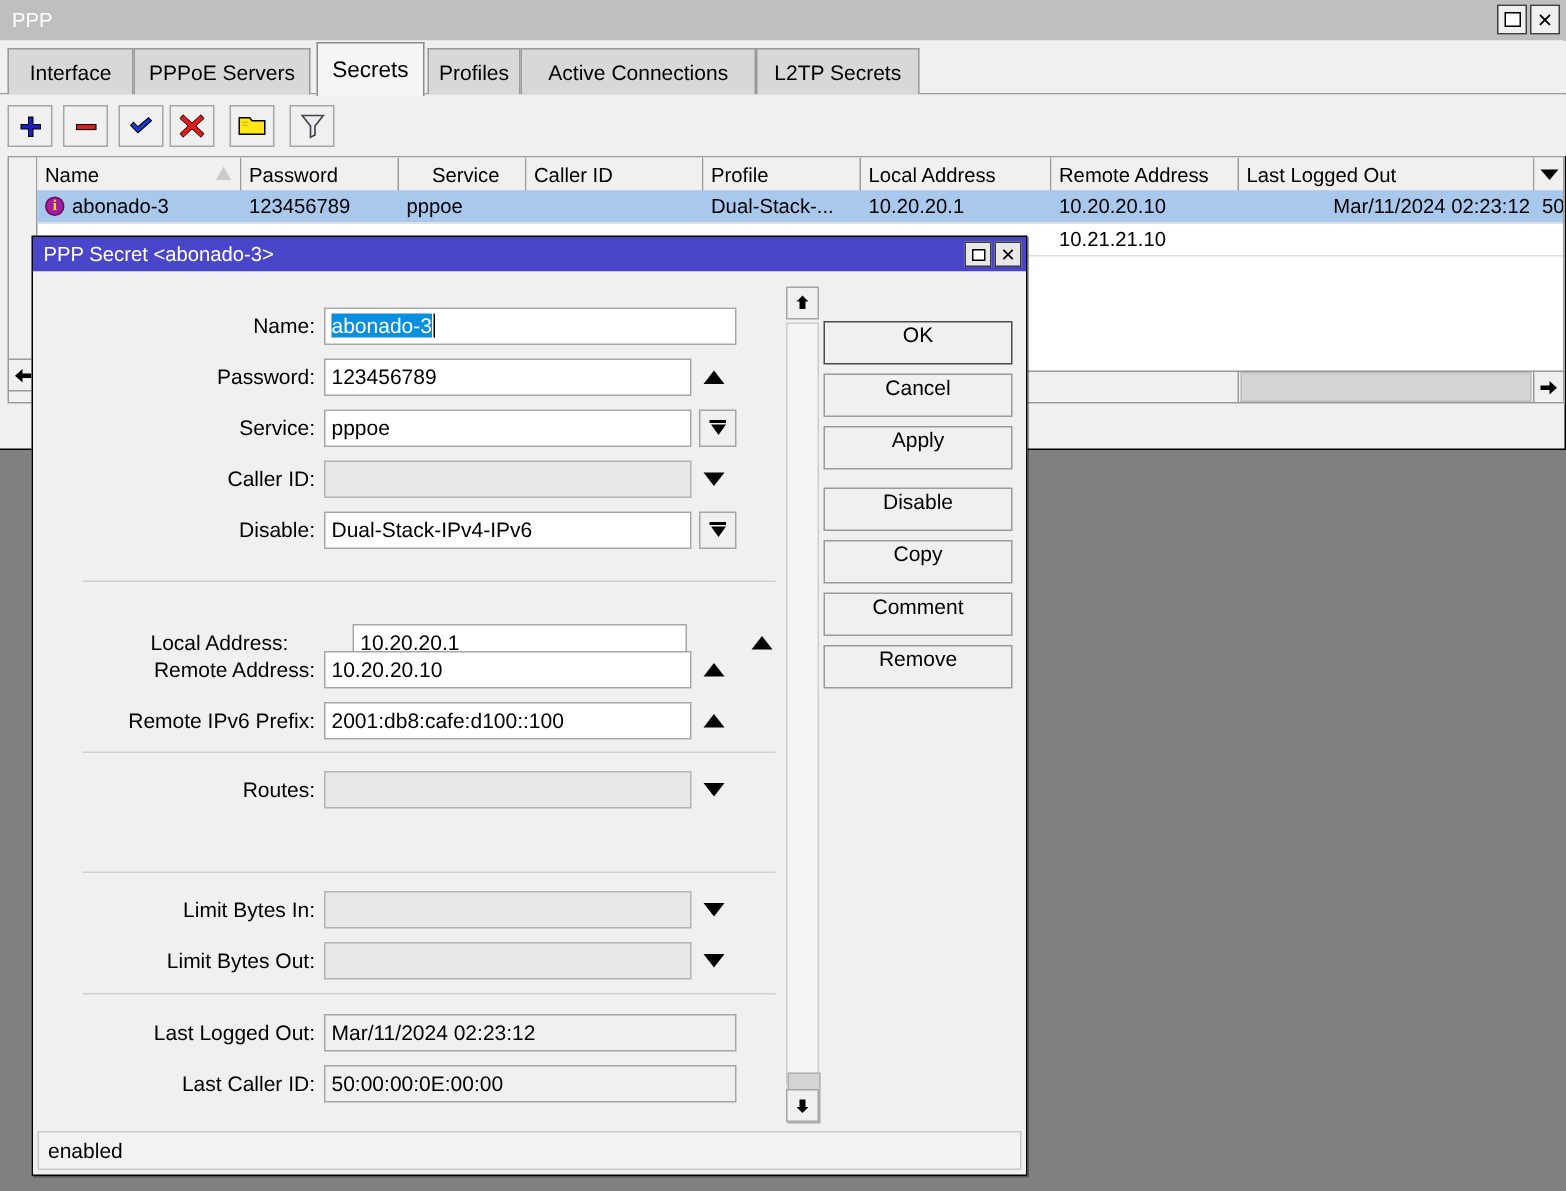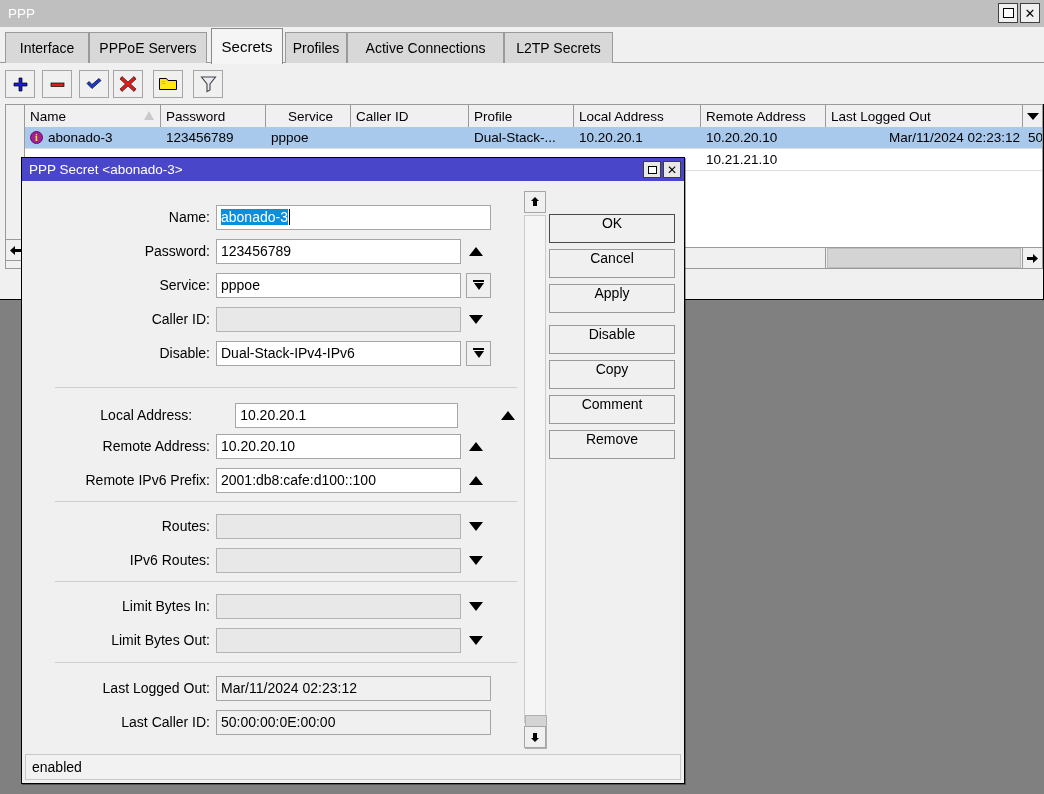--- a/index.html
+++ b/index.html
@@ -581,21 +581,21 @@
       <div class="flabel">Disable:</div>
       <div class="finput">Dual-Stack-IPv4-IPv6</div>
       <div class="dd-btn">
         <span class="bar"></span>
         <span class="tri-down-b"></span>
       </div>
     </div>
 
     <div class="sep" style="top:206px;"></div>
 
-    <div class="frow" style="top:221px;gap:37px;">
+    <div class="frow" style="top:234px;gap:37px;">
       <div class="flabel">Local Address:</div>
       <div class="finput">10.20.20.1</div>
       <div class="arrow-only">
           <span class="tri-up"></span>
         </div>
     </div>
 
     <div class="frow" style="top:252px;">
       <div class="flabel">Remote Address:</div>
       <div class="finput">10.20.20.10</div>
@@ -615,27 +615,20 @@
     <div class="sep" style="top:320px;"></div>
 
     <div class="frow" style="top:332px;">
       <div class="flabel">Routes:</div>
       <div class="finput disabled"></div>
       <div class="arrow-only">
           <span class="tri-down"></span>
         </div>
     </div>
 
-    <div class="frow" style="top:366px;">
-      <div class="flabel">IPv6 Routes:</div>
-      <div class="finput disabled"></div>
-      <div class="arrow-only">
-          <span class="tri-down"></span>
-        </div>
-    </div>
 
     <div class="sep" style="top:400px;"></div>
 
     <div class="frow" style="top:412px;">
       <div class="flabel">Limit Bytes In:</div>
       <div class="finput disabled"></div>
       <div class="arrow-only">
           <span class="tri-down"></span>
         </div>
     </div>

